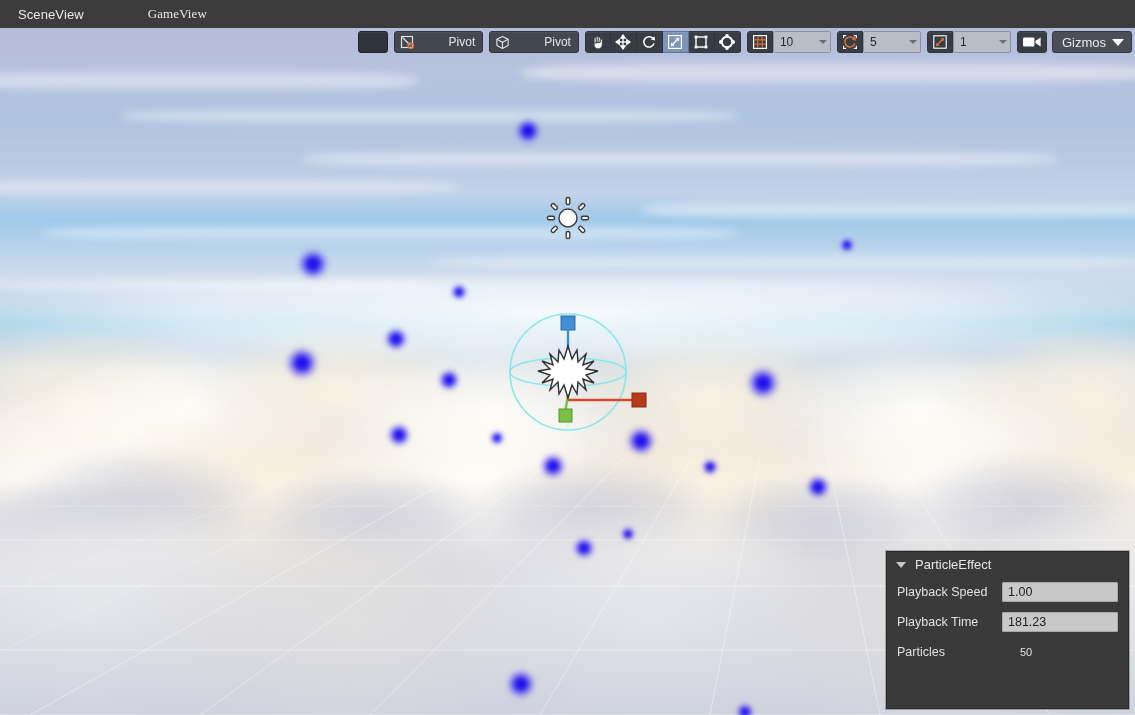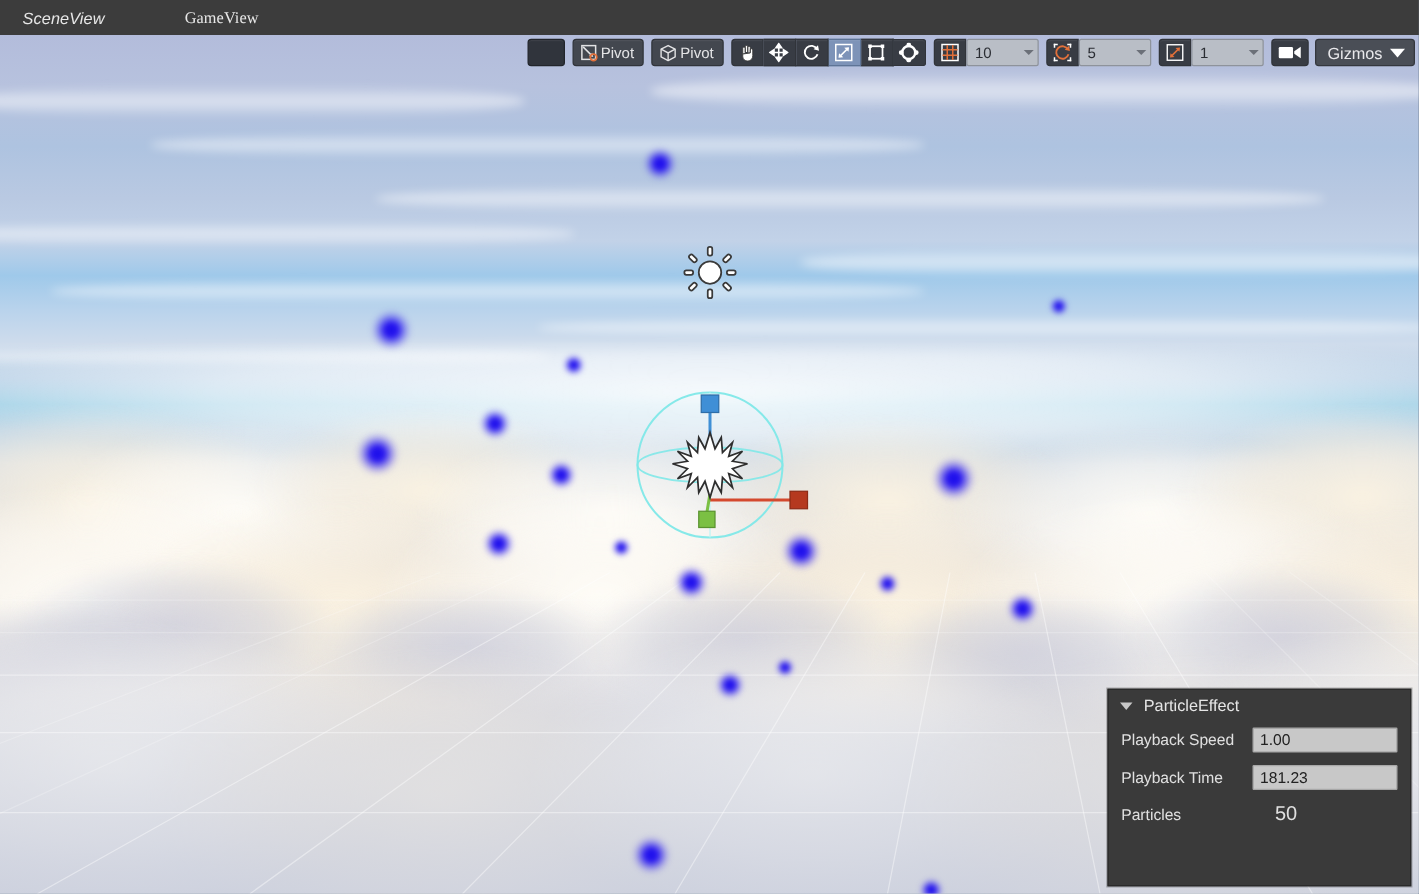--- a/index.html
+++ b/index.html
@@ -13,21 +13,21 @@
 
   
   .tabbar {
     position:absolute; left:0; top:0; width:1135px; height:28px;
     background:#3c3c3c; display:flex; align-items:center;
   }
   .tab {
     font-size:13px; color:#e8e8e8; padding:0 10px; height:28px;
     display:flex; align-items:center; cursor:pointer; letter-spacing:.1px;
   }
-  .tab.first { margin-left:8px;font-style:italic; }
+  .tab.first { margin-left:8px; }
   .tab.second { margin-left:44px;font-family:Liberation Serif, serif; }
 
   
   .viewport {
     position:absolute; left:0; top:28px; width:1135px; height:687px;
     overflow:hidden; background:#a9c0dd;
   }
   
   .sky {
     position:absolute; inset:0;
@@ -118,21 +118,21 @@
     box-shadow:inset 0 1px 0 rgba(255,255,255,.06);
   }
   .tbtn.flat { background:#383c44; }
   .tbtn.active { background:#7d93b8; border-color:#5e7496; }
   .tbtn.icononly { width:26px; padding:0; }
   .tbtn.swatch { width:30px; background:#30343c; border:1px solid #22252b; }
   .tbtn.seg { border-radius:0; border-left-width:0; }
   .tbtn.seg.first { border-left-width:1px; border-radius:3px 0 0 3px; }
   .tbtn.seg.last { border-radius:0 3px 3px 0; }
   .tbtn.round { border-radius:3px; }
-  .tbtn .lbl { padding-right:2px; }
+  .tbtn .lbl { padding-right:2px;margin-left:32px; }
   .numfield {
     height:22px; width:58px; background:#b9bec6; border:1px solid #8e939b;
     display:flex; align-items:center; justify-content:space-between;
     padding:0 3px 0 6px; font-size:12px; color:#2a2d33; border-radius:2px;
   }
   .numfield .caret {
     width:0;height:0;border-left:4px solid transparent;border-right:4px solid transparent;
     border-top:4px solid #6b7078; margin-left:4px;
   }
   .gizbtn {
@@ -157,21 +157,21 @@
     color:#e9e9e9; font-size:12.5px; display:flex; align-items:center;
     justify-content:center; cursor:pointer; border-radius:2px;
   }
   .pe-row { display:flex; align-items:center; height:30px; padding:0 10px; }
   .pe-label { color:#e0e0e0; font-size:12.5px; width:105px; }
   .pe-input {
     flex:1; height:20px; background:#c8c8c8; border:1px solid #a8a8a8;
     color:#222; font-size:12.5px; display:flex; align-items:center;
     padding-left:5px; border-radius:1px;
   }
-  .pe-value { color:#e0e0e0; font-size:16px; padding-left:18px; }
+  .pe-value { color:#e0e0e0; font-size:11px; padding-left:18px; }
 </style>
 </head>
 <body>
 
 <div id="app">
 
   <div class="tabbar">
     <div class="tab first">
       <span>SceneView</span>
     </div>

